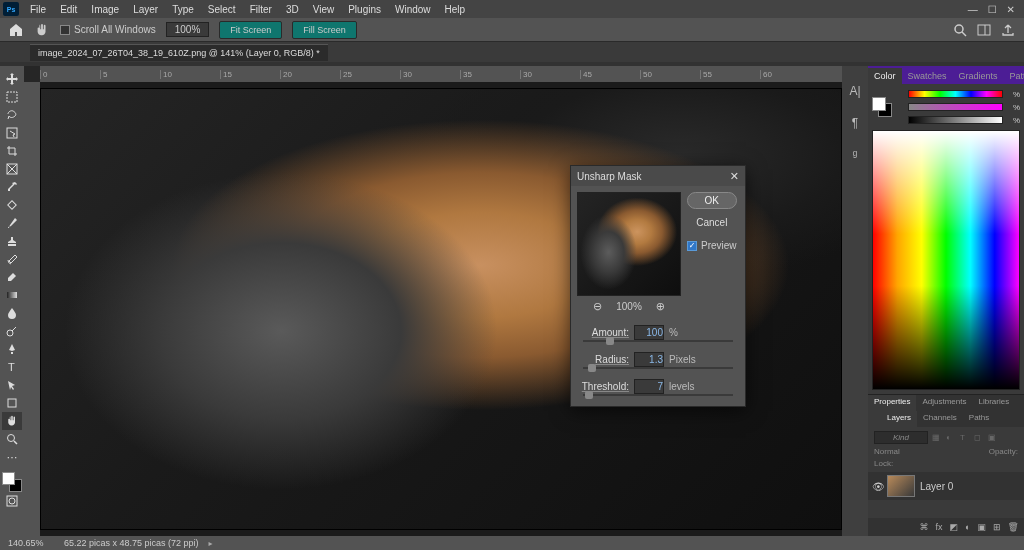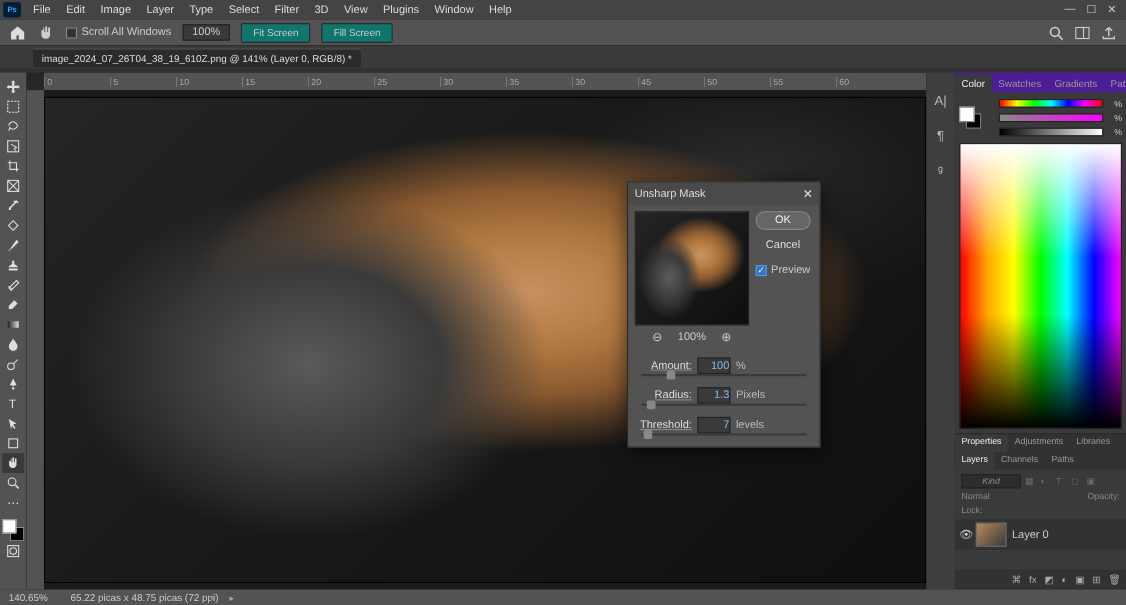--- a/index.html
+++ b/index.html
@@ -85,21 +85,21 @@
   .kind-box { background: #2d2d2d; border: 1px solid #222; padding: 1px 18px; flex: 0 0 40px; color: #888; font-size: 8px; font-style: italic; }
   .tiny-ic { width: 10px; height: 10px; opacity: .6; }
   .layer-item { display: flex; align-items: center; gap: 5px; padding: 3px 4px; background: #323232; }
   .layer-item .thumb { width: 28px; height: 22px; background: linear-gradient(135deg,#b88a5a,#3a3a3a); border: 1px solid #777; }
   .layer-item .eye { width: 10px; color: #ccc; }
   .layer-foot { margin-top: auto; height: 18px; display: flex; align-items: center; justify-content: flex-end; gap: 7px; padding: 0 5px; background: #323232; color: #aaa; font-size: 9px; }
 
   .layers-panel .tabs2 { display: flex; height: 16px; background: #323232; font-size: 8px; }
   .layers-panel .tabs2 .t { padding: 2px 6px; color: #999; }
   .layers-panel .tabs2 .t.active { background: #3a3a3a; color: #eee; }
-  .layers-panel .tabs3 { display: flex; height: 16px; background: #323232; font-size: 8px; }
+  .layers-panel .tabs3 { display: flex; height: 16px; background: #323232; font-size: 8px; margin-left: 13px; }
   .layers-panel .tabs3 .t { padding: 2px 6px; color: #999; }
   .layers-panel .tabs3 .t.active { background: #3a3a3a; color: #eee; }
 
   
   .statusbar { position: absolute; left: 0; right: 0; bottom: 0; height: 14px; background: #535353; display: flex; align-items: center; font-size: 9px; color: #ccc; padding: 0 8px; gap: 10px; }
   .statusbar .zoom { width: 46px; }
   .statusbar .chev { font-size: 8px; color: #aaa; }
 
   
   .dialog { position: absolute; top: 165px; left: 570px; width: 176px; background: #535353; border: 1px solid #2a2a2a; box-shadow: 0 4px 18px rgba(0,0,0,.6); font-size: 10px; }

